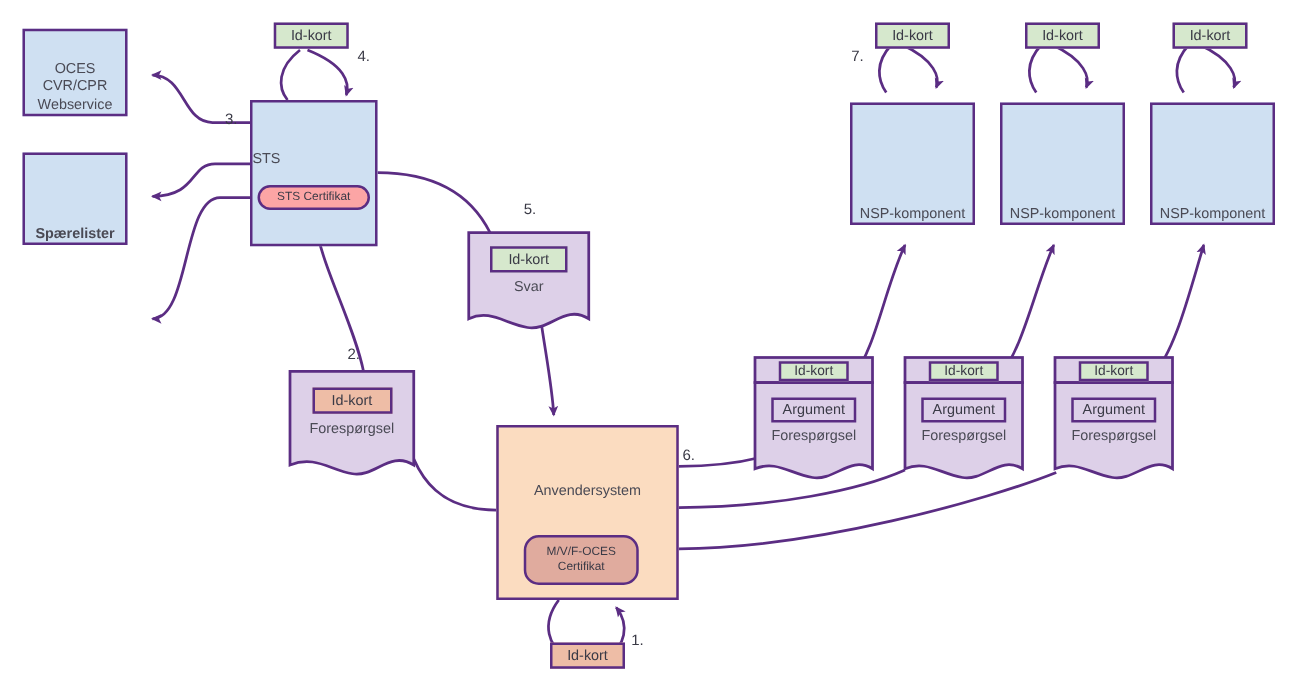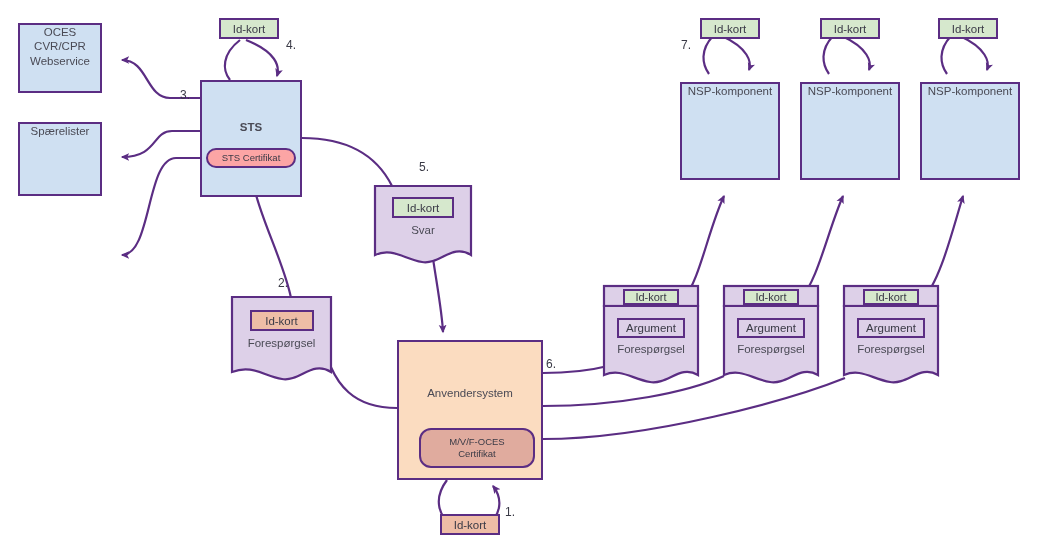--- a/index.html
+++ b/index.html
@@ -1,21 +1,21 @@
 <!DOCTYPE html>
 <html><head>
 <meta charset="utf-8">
 <style>
   html,body{margin:0;padding:0;background:#ffffff;}
   body{font-family:"Liberation Sans","DejaVu Sans",sans-serif;}
   #stage{position:relative;width:1040px;height:560px;background:#ffffff;overflow:hidden;}
   #wires{position:absolute;left:0;top:0;width:1040px;height:560px;pointer-events:none;}
 
   .node{position:absolute;box-sizing:border-box;border:2px solid #5b2d83;
-        display:flex;align-items:flex-start;justify-content:center;text-align:center;
+        display:flex;align-items:flex-end;justify-content:center;text-align:center;
         color:#4a4a55;font-size:11.5px;line-height:1.25;}
   .blue{background:#cfe0f2;}
   .orange{background:#fbdcc0;}
   .salmon{background:#e9b9a9;}
 
   .idkort{position:absolute;box-sizing:border-box;border:2px solid #5b2d83;background:#d6e8cd;
           display:flex;align-items:center;justify-content:center;color:#3a3a46;font-size:11.5px;}
   .idkort.salmon{background:#eebda6;}
 
   .label{position:absolute;color:#3a3a46;font-size:12px;}
@@ -99,26 +99,26 @@
       <path d="M844,306 L938,306 L938,375 C920,364 908,385 890,382 C872,379 861,368 844,375 Z" fill="#ddd0e8"></path>
     </g>
   </svg>
 
   <div class="node blue" style="left:18px;top:23px;width:84px;height:70px;">
     <span style="white-space:pre-line">OCES
 CVR/CPR
 Webservice</span>
   </div>
 
-  <div class="node blue" style="left:18px;top:122px;width:84px;height:74px;">
+  <div class="node blue" style="left:18px;top:122px;width:84px;height:74px;font-weight:bold;">
     <span style="white-space:pre-line">Spærelister</span>
   </div>
 
 
-  <div class="node blue" style="left:200px;top:80px;width:102px;height:117px;justify-content:center;align-items:flex-start;font-weight:bold;">
+  <div class="node blue" style="left:200px;top:80px;width:102px;height:117px;justify-content:flex-start;align-items:flex-start;">
     <span style="margin-top:38px;">STS</span>
   </div>
   <div class="cert pill" style="left:206px;top:148px;width:90px;height:20px;">
     <span>STS  Certifikat</span>
   </div>
 
   <div class="idkort" style="left:219px;top:18px;width:60px;height:21px;">
     <span>Id-kort</span>
   </div>
 
@@ -132,21 +132,21 @@
   <div class="doc-text" style="left:375px;top:197px;width:96px;">
     <div class="idkort" style="position:relative;width:62px;height:21px;">
       <span>Id-kort</span>
     </div>
     <div style="margin-top:6px;">Svar</div>
   </div>
 
   <div class="node orange" style="left:397px;top:340px;width:146px;height:140px;align-items:flex-start;">
     <span style="margin-top:44px;">Anvendersystem</span>
   </div>
-  <div class="cert rounded" style="left:419px;top:428px;width:116px;height:40px;">
+  <div class="cert rounded" style="left:419px;top:428px;width:92px;height:40px;">
     <span style="white-space:pre-line">M/V/F-OCES
 Certifikat</span>
   </div>
 
   <div class="idkort salmon" style="left:440px;top:514px;width:60px;height:21px;">
     <span>Id-kort</span>
   </div>
 
   <div class="node blue" style="left:680px;top:82px;width:100px;height:98px;">
     <span>NSP-komponent</span>

